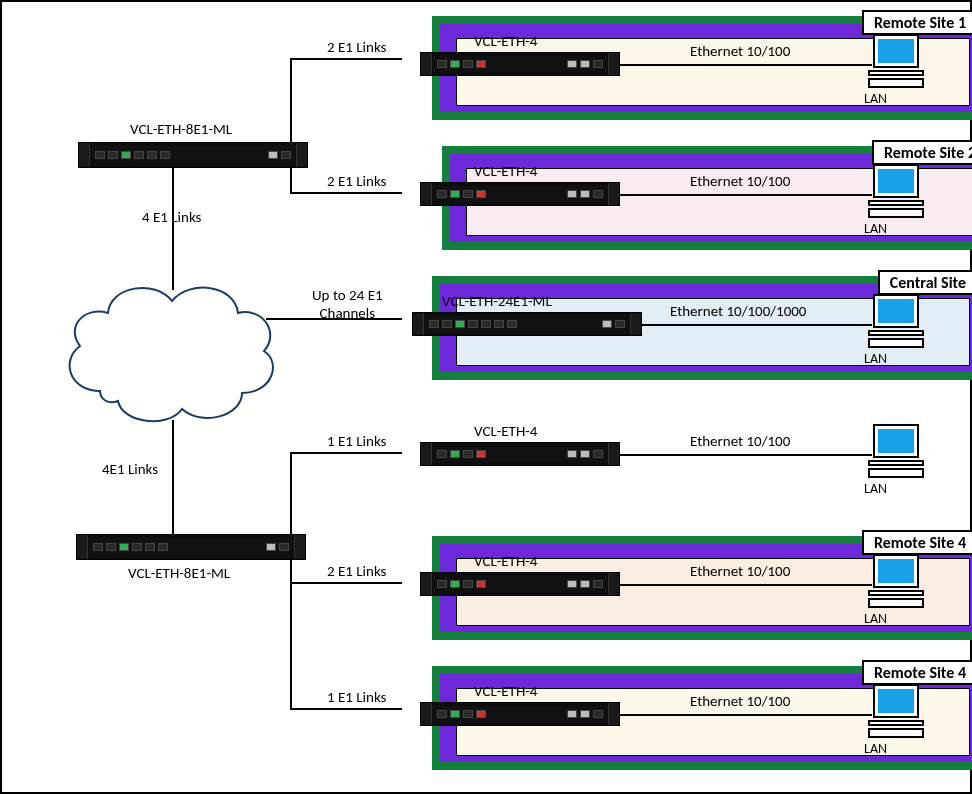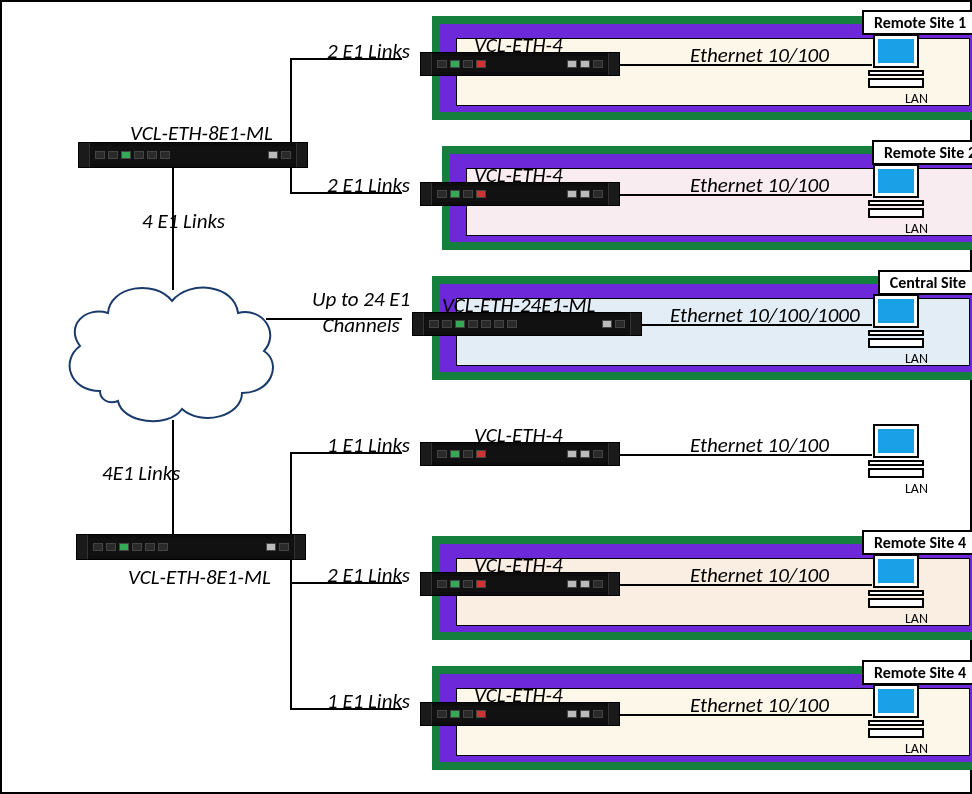--- a/index.html
+++ b/index.html
@@ -18,22 +18,21 @@
     background: #000;
   }
   .inner {
     position: absolute;
     left: 2px; top: 2px; right: 2px; bottom: 2px;
     background: #fff;
   }
   .lbl {
     position: absolute;
     white-space: nowrap;
-    font-size: 21px;
-    font-style: italic;
+    font-size: 15px;
   }
 
   
   .site {
     position: absolute;
     border: 8px solid #15803d;
     background: #6d28d9;
     margin-left: 40px;
   }
   .site-header {
@@ -99,21 +98,21 @@
     width: 100%;
     top: 30px;
     font-size: 15px;
     line-height: 1.25;
   }
 
   
   .pc {
     position: absolute;
     width: 64px;
-    text-align: right;
+    text-align: left;
   }
   .pc-screen-outer {
     width: 46px; height: 34px;
     border: 2px solid #000;
     background: #fff;
     margin: 0 auto;
     position: relative;
   }
   .pc-screen-inner {
     position: absolute;

